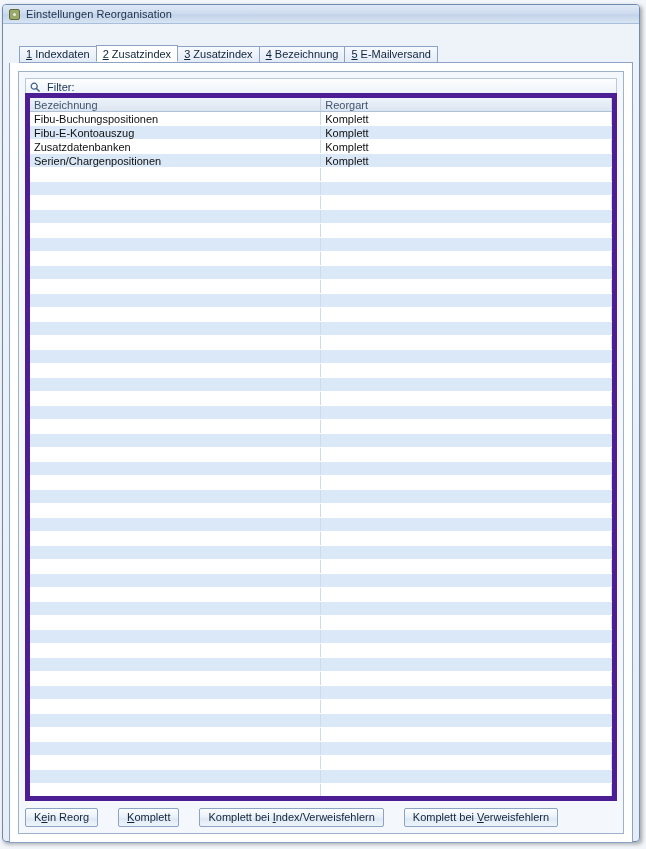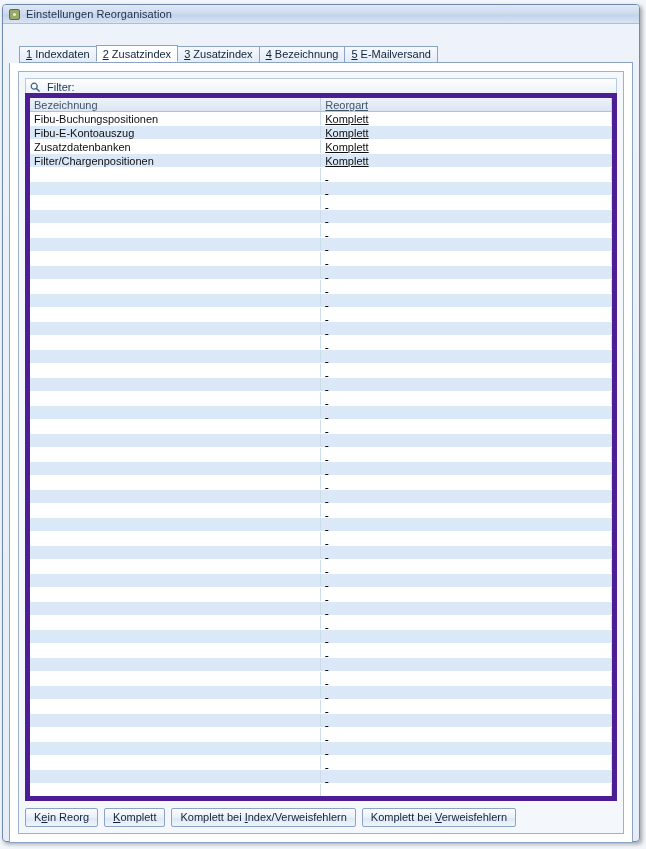--- a/index.html
+++ b/index.html
@@ -196,27 +196,27 @@
   }
   tr.row-even td { background: #ffffff; margin-top: 6px; }
   tr.row-odd td { background: #dbe8f7; }
   tr.row-selected td {
     background: #2b5fb8;
     color: #ffffff;
     border-bottom: 1px solid #2b5fb8;
     border-right: 1px solid #4a78c6;
   }
   .col-1 { width: 50%; }
-  .col-2 { width: 50%; text-decoration: underline; }
+  .col-2 { width: 50%; }
   .buttonbar {
     margin-top: 6px;
     height: 20px;
     display: flex;
     align-items: center;
-    gap: 6px;
+    gap: 20px;
   }
   .btn {
     height: 19px;
     line-height: 17px;
     padding: 0 8px;
     font-size: 11px;
     color: #11243a;
     background: linear-gradient(to bottom, #fbfdfe 0%, #e9f0f8 50%, #dde7f3 51%, #eef4fa 100%);
     border: 1px solid #8ba3c4;
     border-radius: 2px;
@@ -277,21 +277,21 @@
                   </tr>
                   <tr class="row-odd">
                     <td class="col-1">Fibu-E-Kontoauszug</td>
                     <td class="col-2">Komplett</td>
                   </tr>
                   <tr class="row-even">
                     <td class="col-1">Zusatzdatenbanken</td>
                     <td class="col-2">Komplett</td>
                   </tr>
                   <tr class="row-odd">
-                    <td class="col-1">Filter/Chargenpositionen</td>
+                    <td class="col-1">Serien/Chargenpositionen</td>
                     <td class="col-2">Komplett</td>
                   </tr>
                   <tr class="row-even">
                     <td class="col-1">&nbsp;</td>
                     <td class="col-2">&nbsp;</td>
                   </tr>
                   <tr class="row-odd">
                     <td class="col-1">&nbsp;</td>
                     <td class="col-2">&nbsp;</td>
                   </tr>

